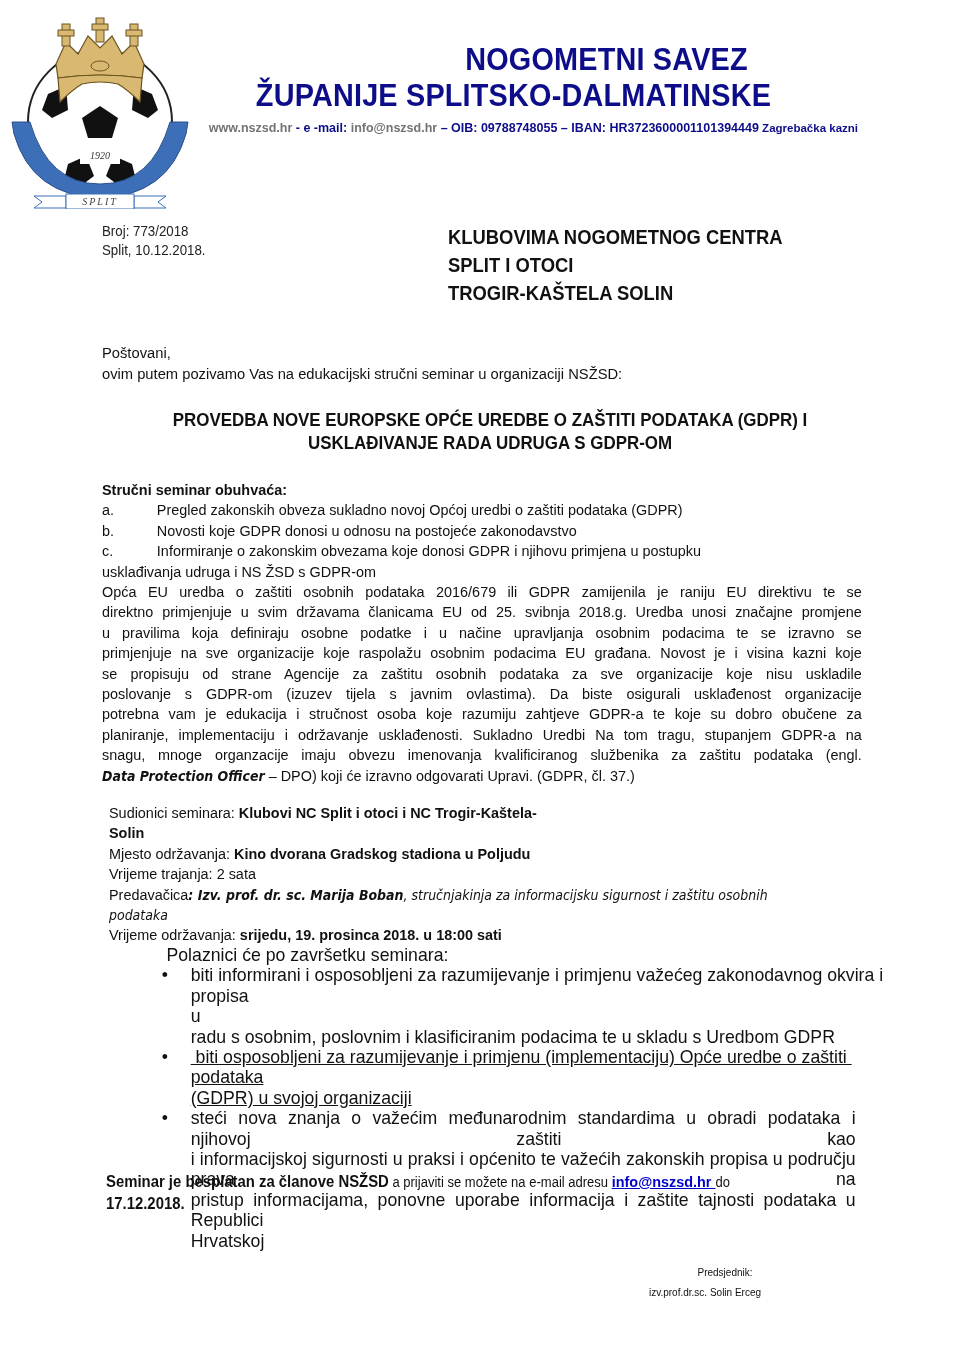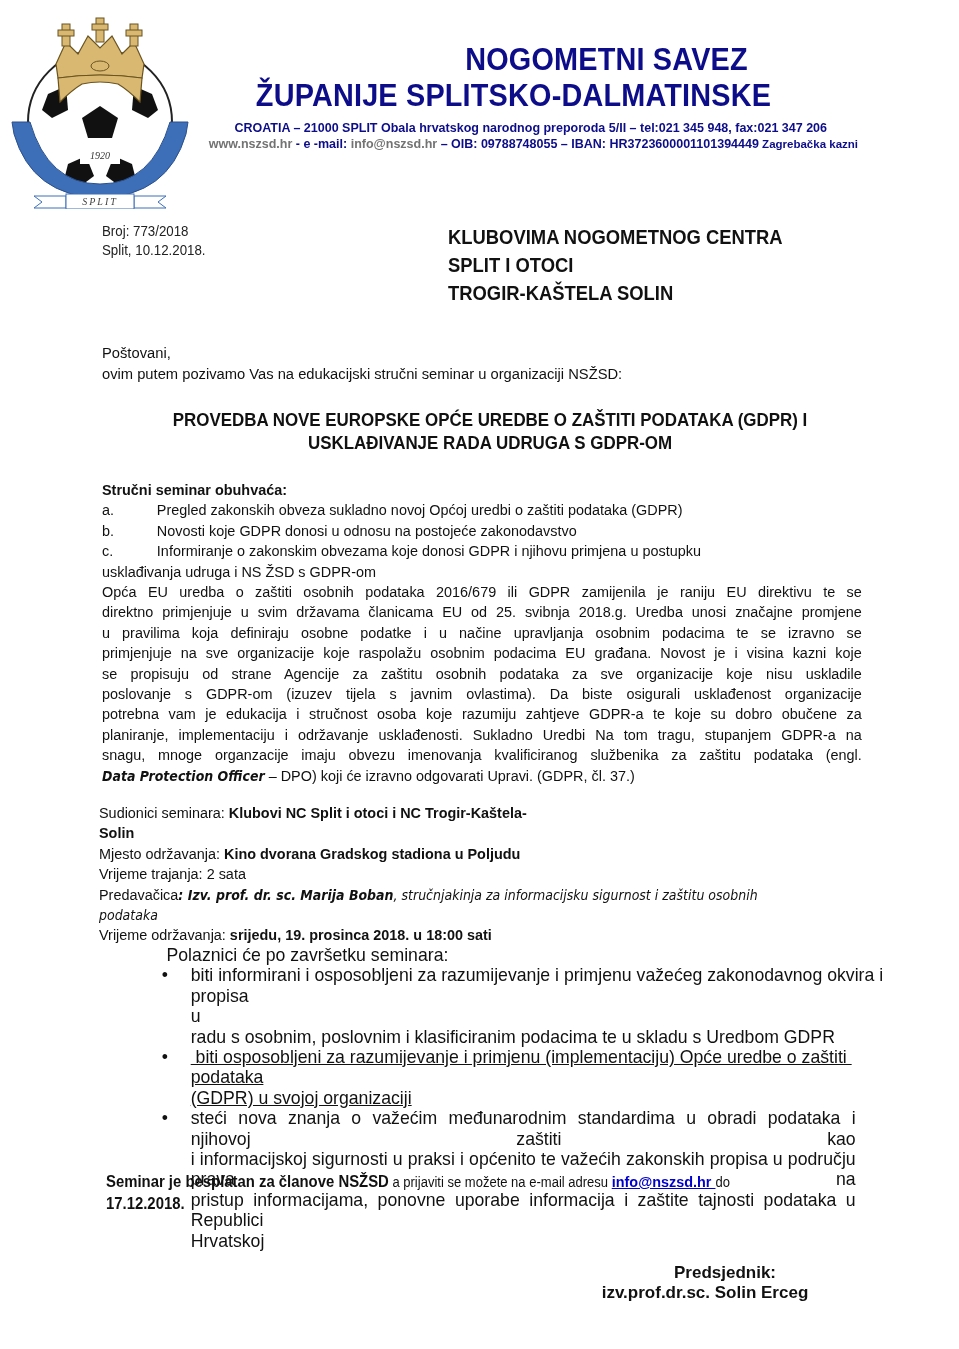--- a/index.html
+++ b/index.html
@@ -16,29 +16,29 @@
   .ref { left:102px; top:222px; font-size:14px; line-height:19px; color:#222; transform:scaleX(0.95); transform-origin:left; }
   .recip { left:448px; top:223px; font-size:20px; font-weight:bold; line-height:28px; transform:scaleX(0.92); transform-origin:left; }
   .greet { left:102px; top:342px; font-size:15.5px; line-height:21px; transform:scaleX(0.95); transform-origin:left; }
   .title { left:100px; top:409px; width:780px; text-align:center; font-size:18px; font-weight:bold; line-height:23px; transform:scaleX(0.94); transform-origin:center; }
   .body { left:102px; top:480px; width:760px; font-size:15.5px; line-height:20.4px; }
   .sq { transform:scaleX(0.93); transform-origin:left; width:817px; }
   .item { display:flex; }
   .item .lbl { width:59px; flex:none; }
   .jl { text-align:justify; text-align-last:justify; display:block; }
   .it { font-family:"DejaVu Sans", sans-serif; font-style:italic; font-size:13.5px; }
-  .details { left:99px; top:803px; width:760px; font-size:15.5px; line-height:20.4px; }
+  .details { left:109px; top:803px; width:760px; font-size:15.5px; line-height:20.4px; }
   .bullets { left:160px; top:945px; width:720px; font-size:19px; line-height:20.4px; }
   .bullets .intro { padding-left:7px; }
   .bul { display:flex; }
   .bul .dot { width:31px; flex:none; padding-left:2px; }
   .u { text-decoration:underline; }
   .closing { left:106px; top:1171px; width:760px; font-size:15.5px; line-height:21px; }
   .closing a { color:#0000cc; font-weight:bold; text-decoration:underline; }
-  .sig { left:600px; top:1263px; font-size:17px; line-height:20px; text-align:center; width:210px;font-weight:bold; }
+  .sig { left:600px; top:1263px; font-size:10px; line-height:20px; text-align:center; width:210px; }
   b { font-weight:bold; }
 </style>
 </head>
 <body>
 
 <div class="abs logo">
   <svg width="185" height="195" viewBox="0 0 185 195">
     <circle cx="92" cy="108" r="72" fill="#fff" stroke="#222" stroke-width="2"></circle>
     <polygon points="92,92 110,104 104,124 80,124 74,104" fill="#111"></polygon>
     <polygon points="40,80 58,72 60,96 44,104 34,96" fill="#111"></polygon>
@@ -64,21 +64,20 @@
     <text x="92" y="191" font-family="Liberation Serif, serif" font-size="10" letter-spacing="2" text-anchor="middle" fill="#444">SPLIT</text>
   </svg>
 </div>
 
 <div class="abs org1">
   <div class="l1">NOGOMETNI SAVEZ</div>
   <div class="l2">ŽUPANIJE SPLITSKO-DALMATINSKE</div>
 </div>
 
 <div class="abs contact">
-  <div class="c1">CROATIA – 21000 SPLIT Obala hrvatskog narodnog preporoda 5/II – tel:021 345 948, fax:021 347 206</div>
   <div class="c2">
     <a>www.nszsd.hr</a><span> - e -mail: </span><a>info@nszsd.hr</a><span> – OIB: 09788748055 – IBAN: HR3723600001101394449</span><span style="font-size:11.5px"> Zagrebačka kazni</span>
   </div>
 </div>
 
 <div class="abs ref">
   <div>Broj: 773/2018</div>
   <div>Split, 10.12.2018.</div>
 </div>
 

